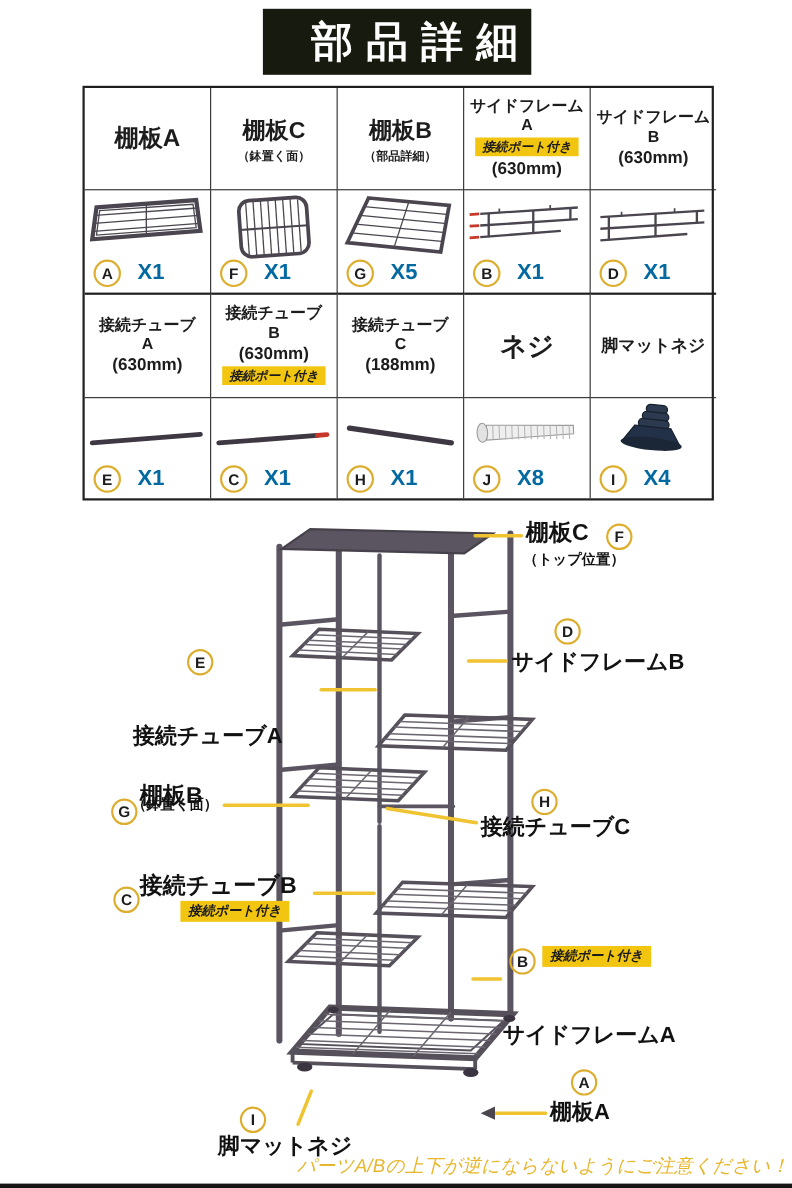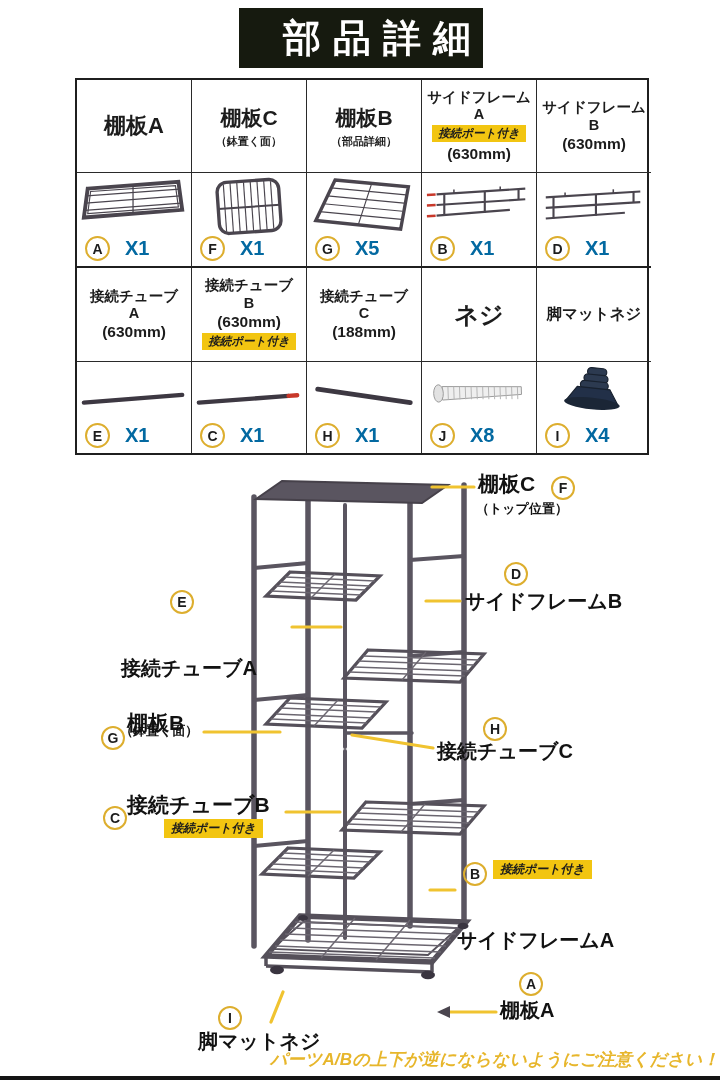--- a/index.html
+++ b/index.html
@@ -32,21 +32,21 @@
   .letter-circle{width:21px;height:21px;border:2.5px solid #DDAE2E;border-radius:50%;display:flex;align-items:center;justify-content:center;font-size:14px;font-weight:bold;color:#1c1c1c;background:#fff;box-sizing:content-box;}
   .qty{font-size:20px;font-weight:600;color:#0369a1;}
 
   
   .co-label{position:absolute;font-size:20px;font-weight:600;color:#121212;white-space:nowrap;}
   .co-label.big{font-size:21px;}
   .co-note{position:absolute;font-size:13px;font-weight:bold;color:#121212;white-space:nowrap;}
   .co-circle{position:absolute;width:20px;height:20px;border:2px solid #DDAE2E;border-radius:50%;display:flex;align-items:center;justify-content:center;font-size:14px;font-weight:bold;color:#1c1c1c;background:transparent;}
   .co-badge{position:absolute;background:#F2C511;color:#1c1c1c;font-size:12px;font-weight:bold;font-style:italic;padding:1px 7px;white-space:nowrap;}
 
-  .warning{position:absolute;left:270px;top:1048px;font-size:17px;font-weight:bold;font-style:italic;color:#E7B62B;white-space:nowrap;letter-spacing:0.2px;}
+  .warning{position:absolute;left:270px;top:1048px;font-size:17px;font-weight:normal;font-style:italic;color:#E7B62B;white-space:nowrap;letter-spacing:0.2px;}
   .bottom-strip{position:absolute;left:0;top:1076px;width:720px;height:4px;background:#151515;}
 
   svg{overflow:visible;}
 </style>
 </head>
 <body>
 
 <div class="page">
 
   <div class="banner">

